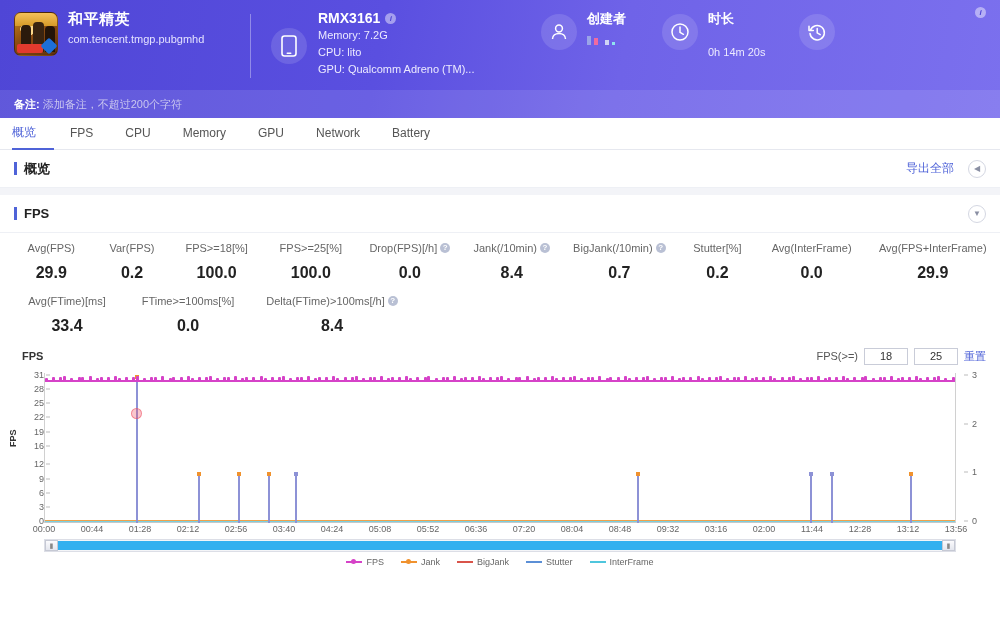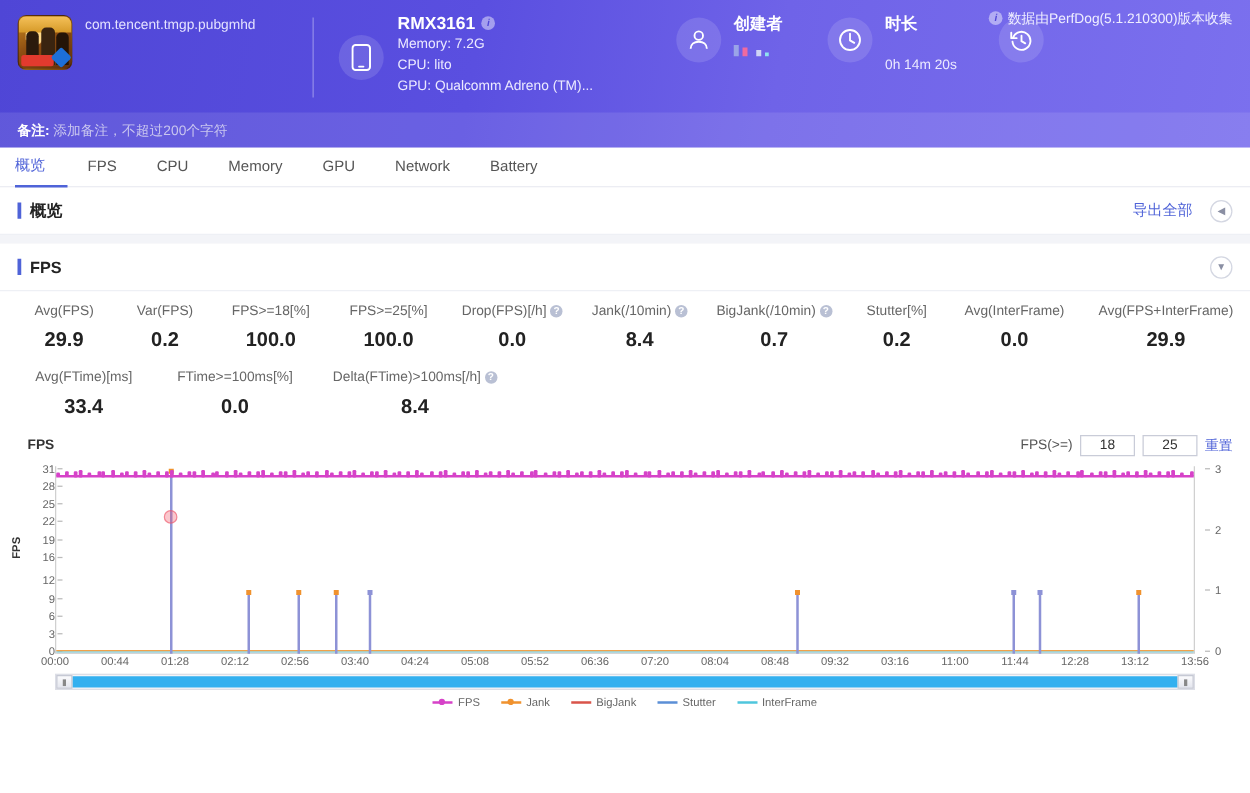--- a/index.html
+++ b/index.html
@@ -202,35 +202,35 @@
     content:""; position:absolute; left:5px; top:-2px; width:5px; height:5px; border-radius:50%;
     background:inherit;
   }
 </style>
 </head>
 <body>
 
 <div class="header">
   <div class="collect-note">
     <span class="info-i">i</span>
-    <span>数据由PerfDog(5.1.210300)版本收集</span>
   </div>
 
   <div class="hdr-main">
 
     <div class="app-block">
       <div class="app-icon">
         <i class="hl"></i>
           <i class="f1"></i>
           <i class="f2"></i>
           <i class="f3"></i>
           <i class="tag"></i>
           <i class="x"></i>
       </div>
       <div class="app-text">
+        <div class="app-title">和平精英</div>
         <div class="app-pkg">com.tencent.tmgp.pubgmhd</div>
       </div>
     </div>
 
     <div class="vdiv"></div>
 
     <div class="dev-block">
       <div class="circ">
         <svg width="16" height="22" viewBox="0 0 16 22">
             <rect x="1" y="1" width="14" height="20" rx="2.5" fill="none" stroke="#fff" stroke-width="1.6"></rect>
@@ -591,21 +591,21 @@
         <div class="xtick" style="left: 26.3158%;">03:40</div>
         <div class="xtick" style="left: 31.5789%;">04:24</div>
         <div class="xtick" style="left: 36.8421%;">05:08</div>
         <div class="xtick" style="left: 42.1053%;">05:52</div>
         <div class="xtick" style="left: 47.3684%;">06:36</div>
         <div class="xtick" style="left: 52.6316%;">07:20</div>
         <div class="xtick" style="left: 57.8947%;">08:04</div>
         <div class="xtick" style="left: 63.1579%;">08:48</div>
         <div class="xtick" style="left: 68.4211%;">09:32</div>
         <div class="xtick" style="left: 73.6842%;">03:16</div>
-        <div class="xtick" style="left: 78.9474%;">11:00</div>
+        <div class="xtick" style="left: 78.9474%;">02:00</div>
         <div class="xtick" style="left: 84.2105%;">11:44</div>
         <div class="xtick" style="left: 89.4737%;">12:28</div>
         <div class="xtick" style="left: 94.7368%;">13:12</div>
         <div class="xtick" style="left: 100%;">13:56</div>
       </div>
 
     <div class="scrollbar">
       <div class="scroll-fill"></div>
       <div class="scroll-handle l">▮</div>
       <div class="scroll-handle r">▮</div>

